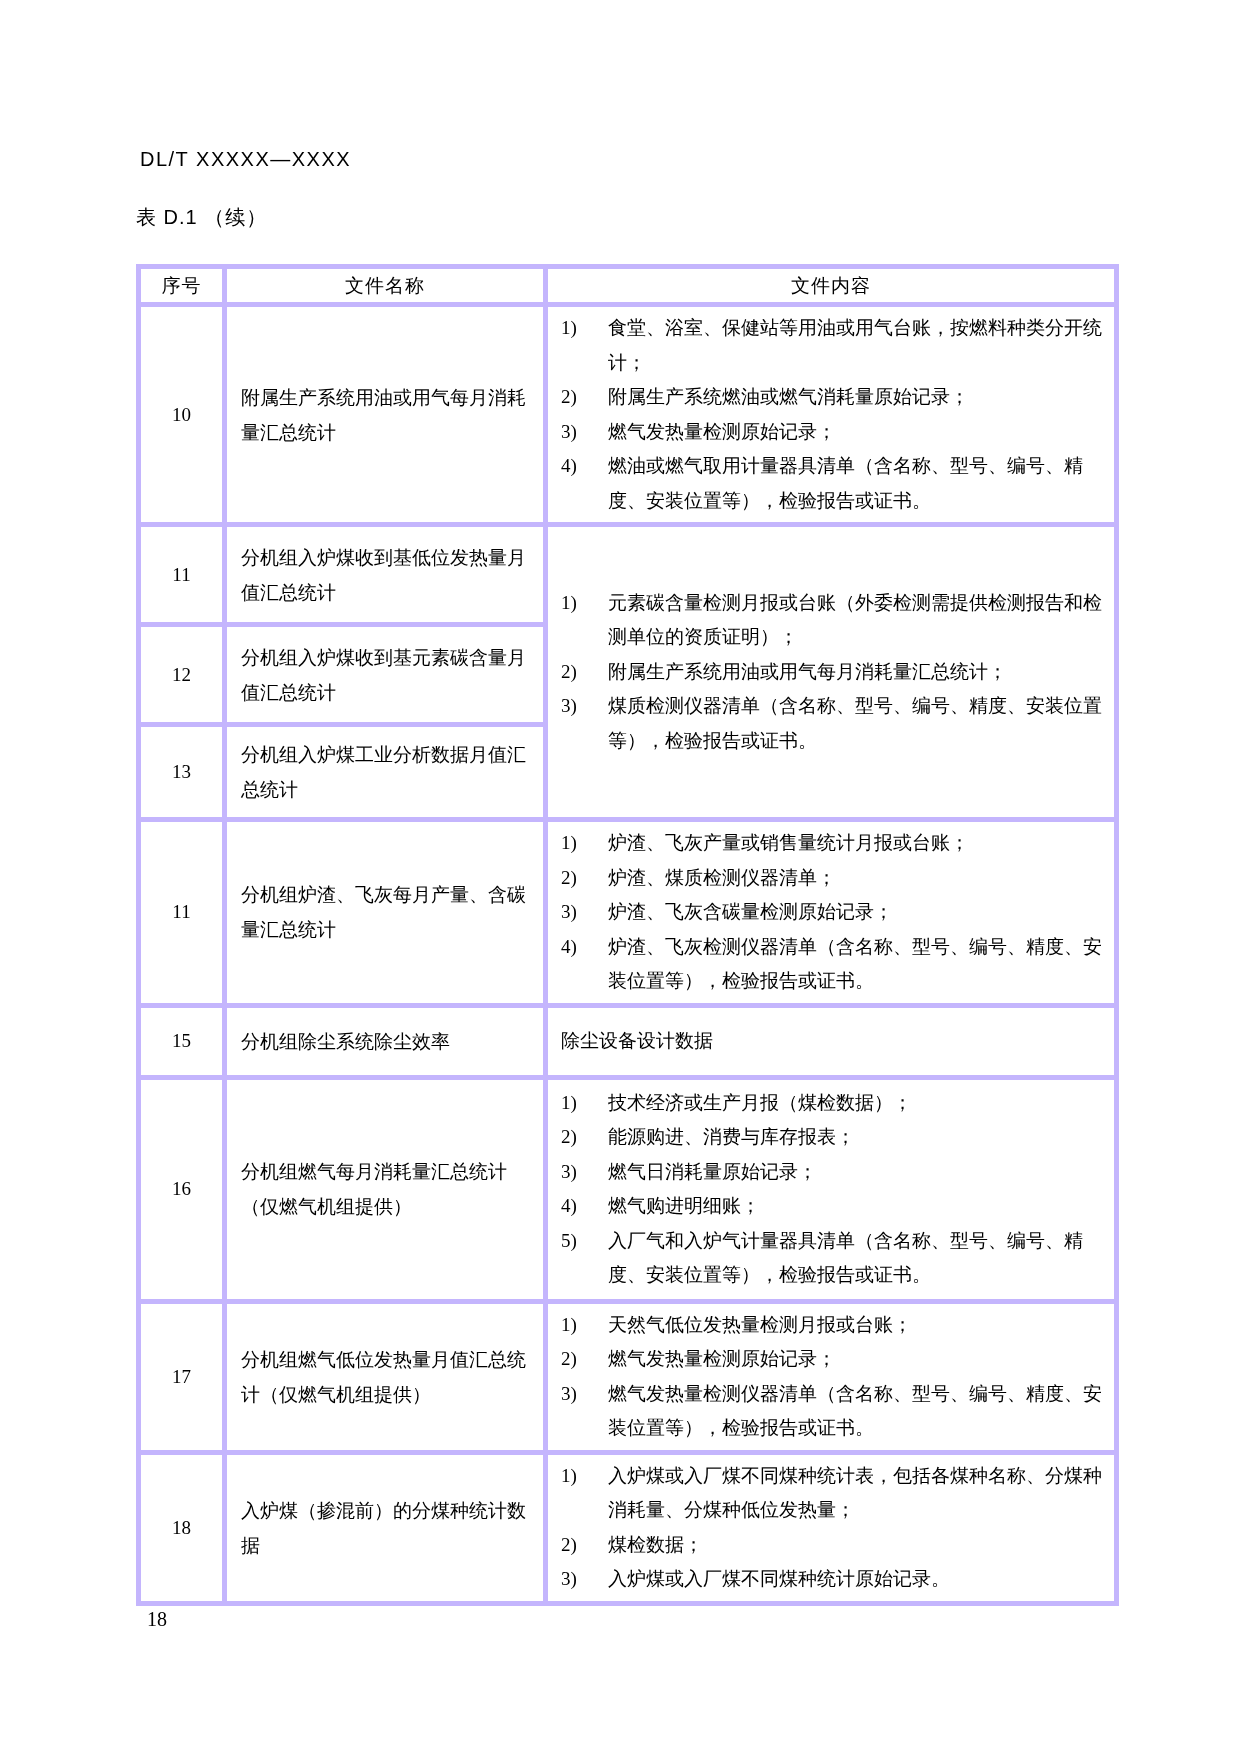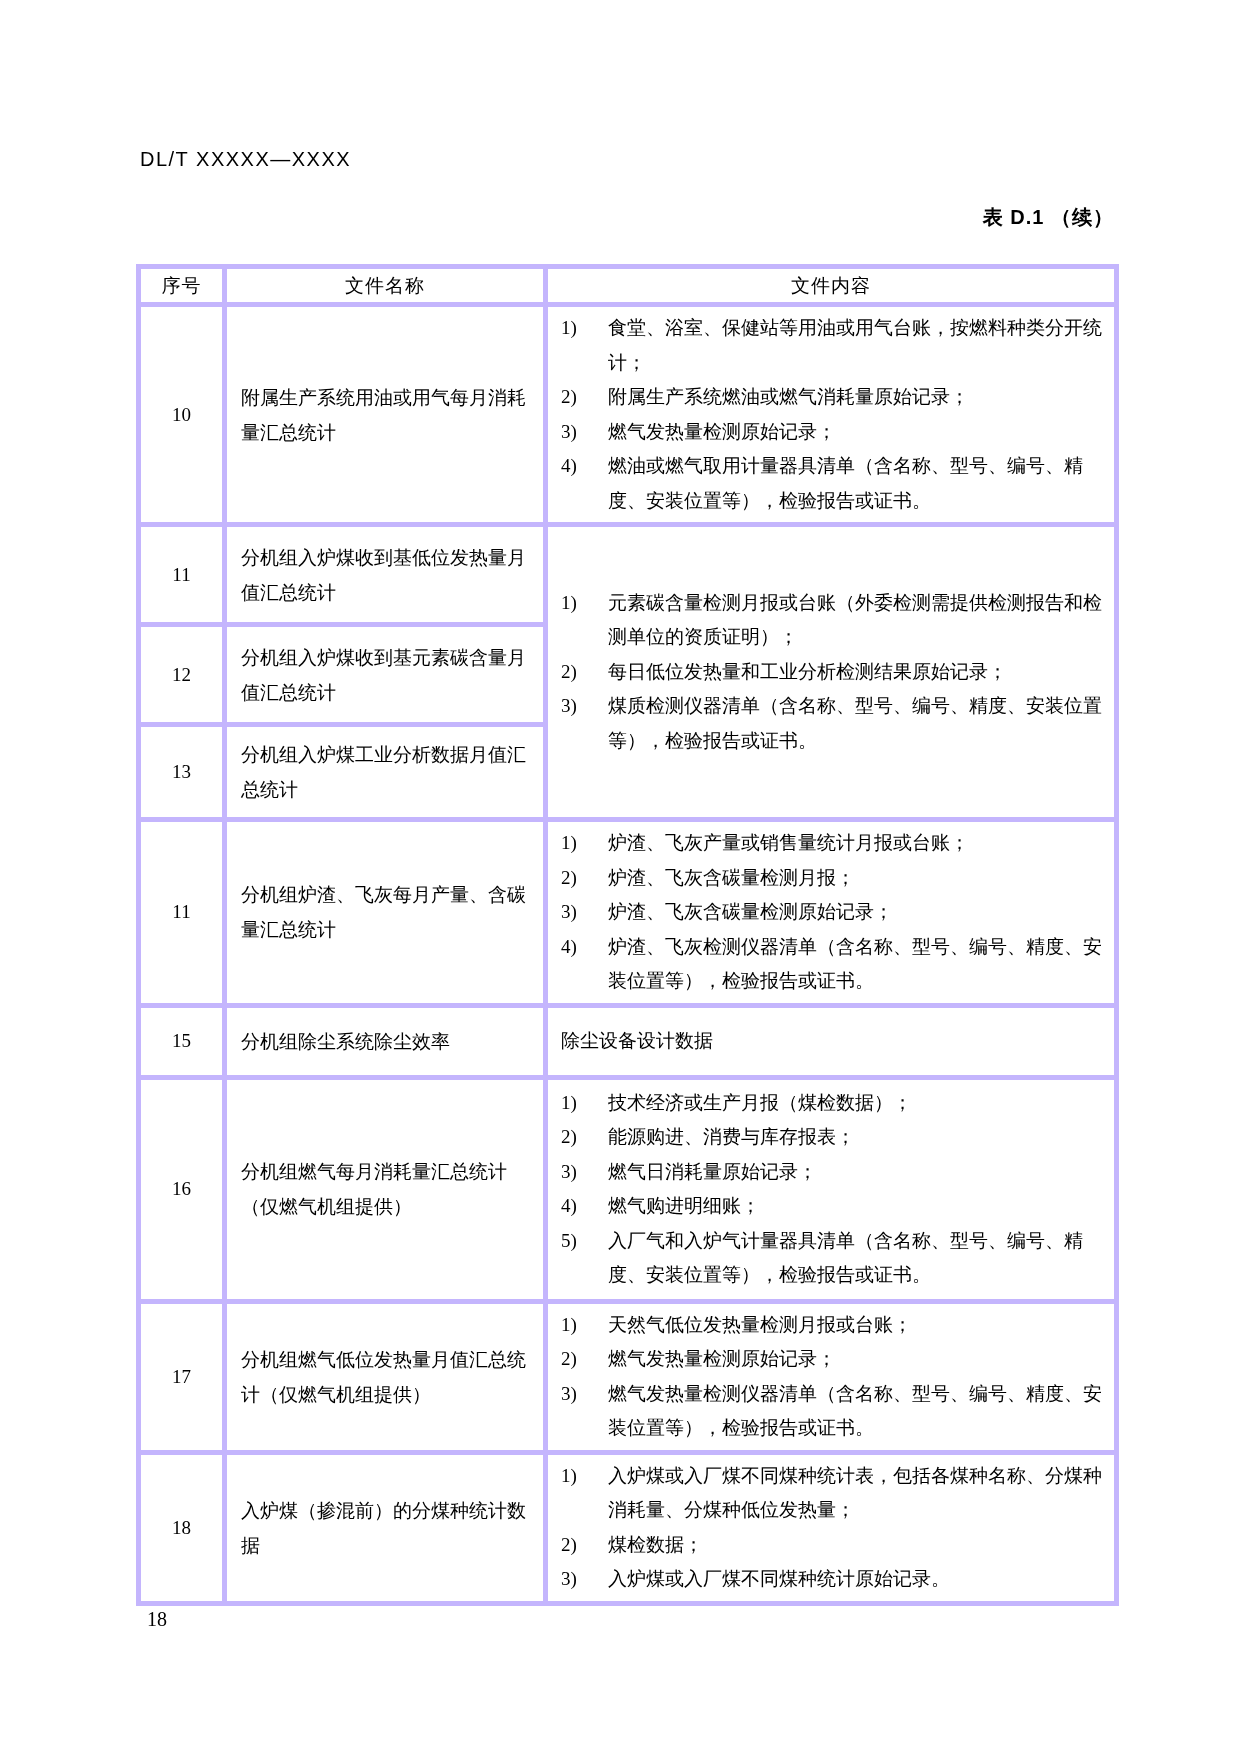--- a/index.html
+++ b/index.html
@@ -24,24 +24,24 @@
     font-size: 20px;
     letter-spacing: 1.5px;
     font-weight: 500;
     white-space: nowrap;
   }
   .table-title {
     position: absolute;
     left: 136px;
     top: 204px;
     width: 978px;
-    text-align: right;
+    text-align: left;
     font-family: "Liberation Sans", "DejaVu Sans", sans-serif;
     font-size: 20px;
-    font-weight: bold;
+    font-weight: normal;
     letter-spacing: 1px;
   }
   table.doc-table {
     position: absolute;
     left: 136px;
     top: 264px;
     width: 978px;
     border-collapse: collapse;
     table-layout: fixed;
     border: 3px solid #000000;
@@ -163,21 +163,21 @@
         <td class="cell-no">11</td>
         <td class="cell-name">分机组入炉煤收到基低位发热量月值汇总统计</td>
         <td class="cell-content" rowspan="3">
           <div class="content-list">
               <div class="content-item">
                 <span class="num">1)</span>
                 <span class="txt">元素碳含量检测月报或台账（外委检测需提供检测报告和检测单位的资质证明）；</span>
               </div>
               <div class="content-item">
                 <span class="num">2)</span>
-                <span class="txt">每日低位发热量和工业分析检测结果原始记录；</span>
+                <span class="txt">附属生产系统用油或用气每月消耗量汇总统计；</span>
               </div>
               <div class="content-item">
                 <span class="num">3)</span>
                 <span class="txt">煤质检测仪器清单（含名称、型号、编号、精度、安装位置等），检验报告或证书。</span>
               </div>
             </div>
         </td>
       </tr>
       <tr class="h-r12">
         <td class="cell-no">12</td>
@@ -191,21 +191,21 @@
         <td class="cell-no">11</td>
         <td class="cell-name">分机组炉渣、飞灰每月产量、含碳量汇总统计</td>
         <td class="cell-content">
           <div class="content-list">
               <div class="content-item">
                 <span class="num">1)</span>
                 <span class="txt">炉渣、飞灰产量或销售量统计月报或台账；</span>
               </div>
               <div class="content-item">
                 <span class="num">2)</span>
-                <span class="txt">炉渣、飞灰含碳量检测月报；</span>
+                <span class="txt">炉渣、煤质检测仪器清单；</span>
               </div>
               <div class="content-item">
                 <span class="num">3)</span>
                 <span class="txt">炉渣、飞灰含碳量检测原始记录；</span>
               </div>
               <div class="content-item">
                 <span class="num">4)</span>
                 <span class="txt">炉渣、飞灰检测仪器清单（含名称、型号、编号、精度、安装位置等），检验报告或证书。</span>
               </div>
             </div>

